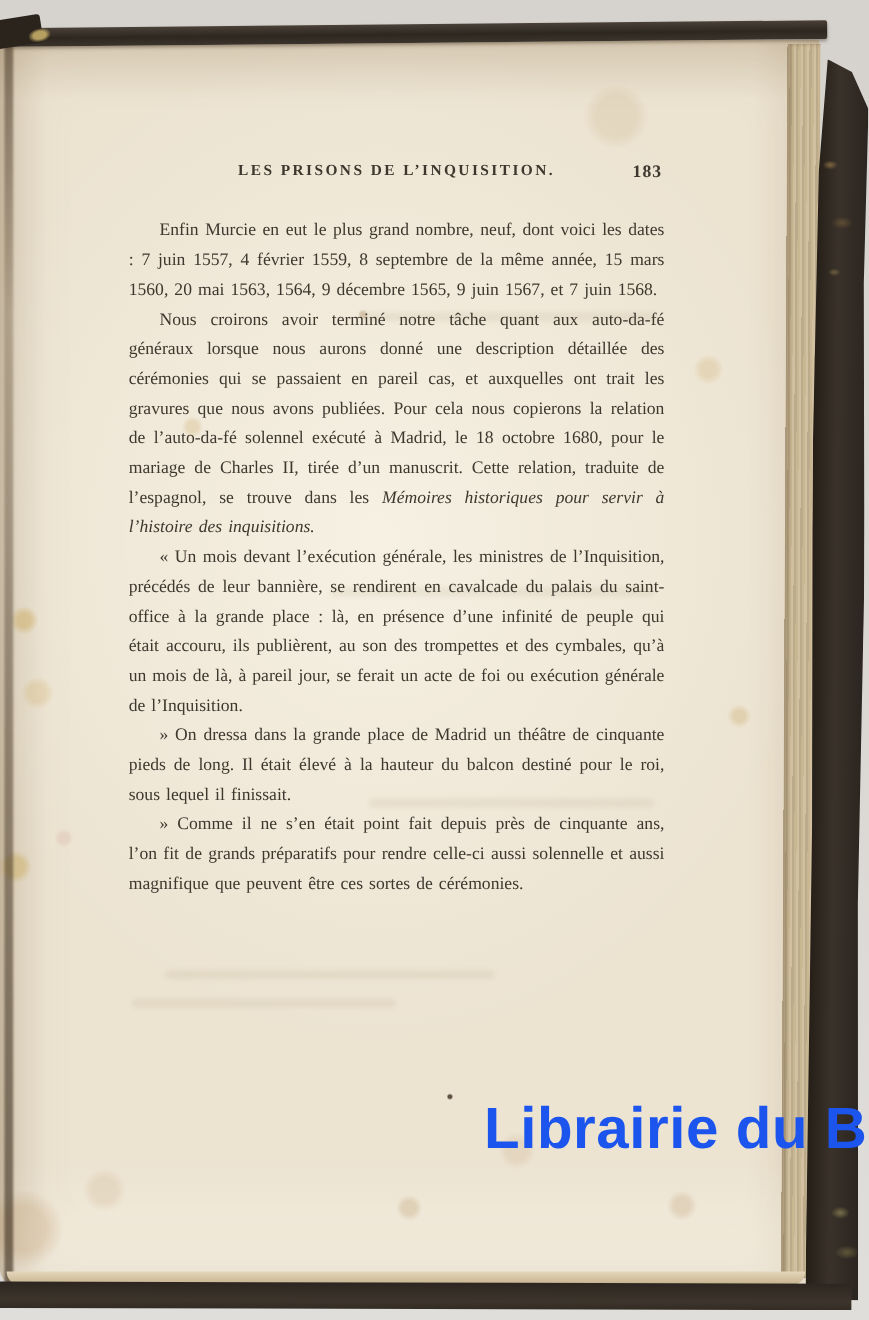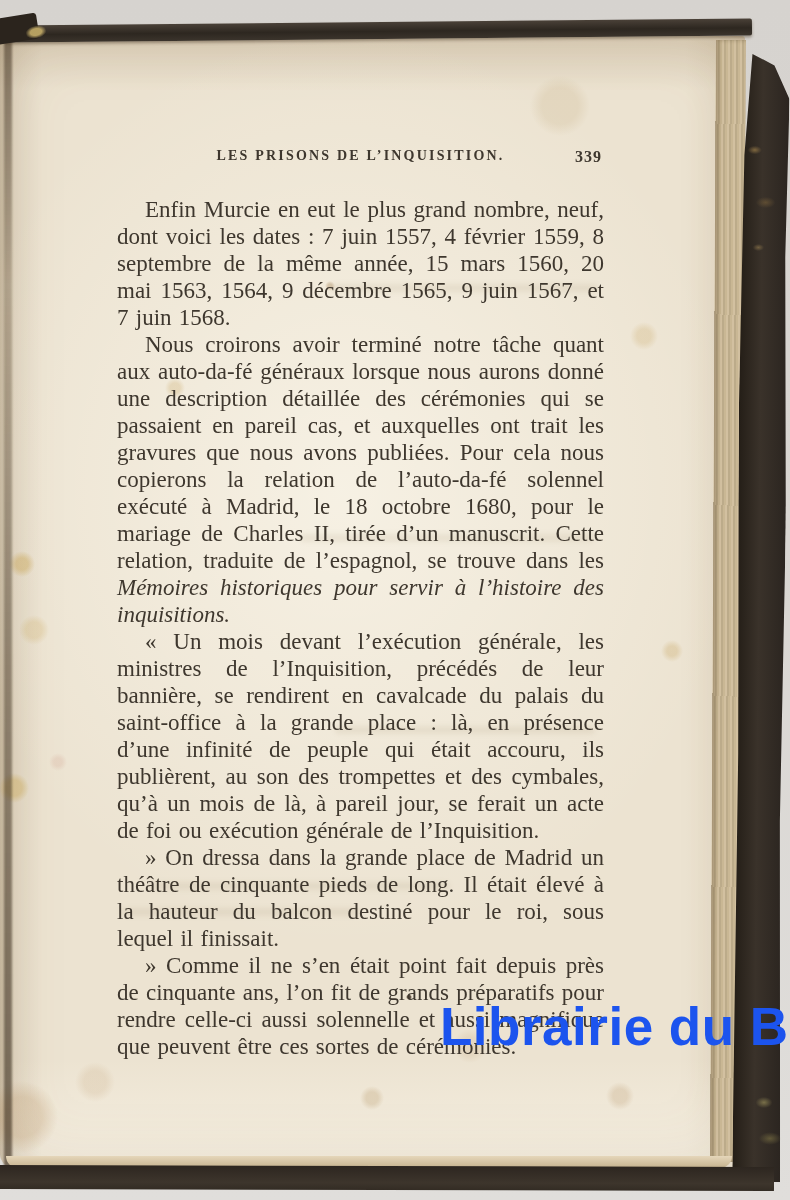--- a/index.html
+++ b/index.html
@@ -170,21 +170,21 @@
     font-weight: 700;
     letter-spacing: 2.2px;
   }
   .pagenum {
     position: absolute;
     right: 2px; top: 0;
     font-size: 16px;
     font-weight: 700;
     letter-spacing: 1px;
   }
-  .bodytext { font-size: 23px; line-height: 27px; }
+  .bodytext { font-size: 16px; line-height: 27px; }
   .bodytext p.para {
     margin: 0;
     text-indent: 28px;
     text-align: justify;
     word-spacing: 1.5px;
   }
   .bodytext i { font-style: italic; }
 
   
   .watermark {
@@ -212,21 +212,21 @@
     <div class="ghost g4"></div>
     <div class="ghost g5"></div>
     <div class="stains"></div>
     <div class="gutter"></div>
     <div class="fore-edge"></div>
     <div class="bottom-stack"></div>
 
     <div class="content" style="color: rgb(62, 55, 46);">
       <div class="header">
         <span class="title">LES PRISONS DE L’INQUISITION.</span>
-        <span class="pagenum">339</span>
+        <span class="pagenum">183</span>
       </div>
       <div class="bodytext">
           <p class="para"><span>Enfin Murcie en eut le plus grand nombre, neuf, dont voici les dates : 7 juin 1557, 4 février 1559, 8 septembre de la même année, 15 mars 1560, 20 mai 1563, 1564, 9 décembre 1565, 9 juin 1567, et 7 juin 1568.</span></p>
           <p class="para"><span>Nous croirons avoir terminé notre tâche quant aux auto-da-fé généraux lorsque nous aurons donné une description détaillée des cérémonies qui se passaient en pareil cas, et auxquelles ont trait les gravures que nous avons publiées. Pour cela nous copierons la relation de l’auto-da-fé solennel exécuté à Madrid, le 18 octobre 1680, pour le mariage de Charles II, tirée d’un manuscrit. Cette relation, traduite de l’espagnol, se trouve dans les </span><i>Mémoires historiques pour servir à l’histoire des inquisitions.</i></p>
           <p class="para"><span>« Un mois devant l’exécution générale, les ministres de l’Inquisition, précédés de leur bannière, se rendirent en cavalcade du palais du saint-office à la grande place : là, en présence d’une infinité de peuple qui était accouru, ils publièrent, au son des trompettes et des cymbales, qu’à un mois de là, à pareil jour, se ferait un acte de foi ou exécution générale de l’Inquisition.</span></p>
           <p class="para"><span>» On dressa dans la grande place de Madrid un théâtre de cinquante pieds de long. Il était élevé à la hauteur du balcon destiné pour le roi, sous lequel il finissait.</span></p>
           <p class="para"><span>» Comme il ne s’en était point fait depuis près de cinquante ans, l’on fit de grands préparatifs pour rendre celle-ci aussi solennelle et aussi magnifique que peuvent être ces sortes de cérémonies.</span></p>
         </div>
     </div>
   </div>

